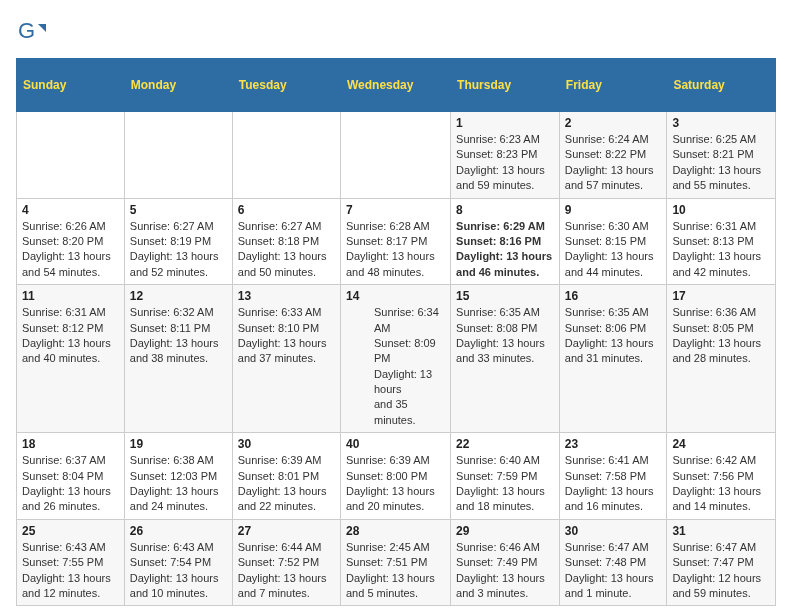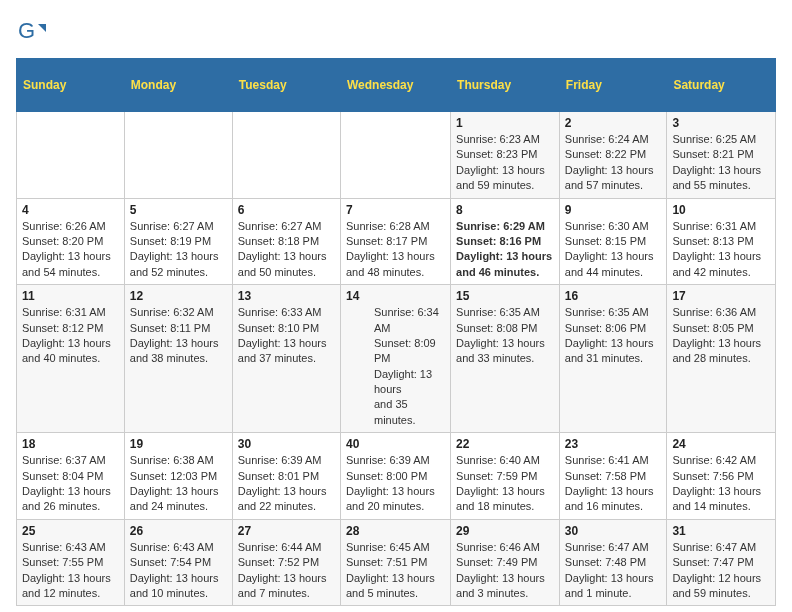--- a/index.html
+++ b/index.html
@@ -316,21 +316,21 @@
         </td>
         <td>
           <div class="day-num">27</div>
           <div class="day-info" style="white-space: pre-line;">Sunrise: 6:44 AM
 Sunset: 7:52 PM
 Daylight: 13 hours
 and 7 minutes.</div>
         </td>
         <td>
           <div class="day-num">28</div>
-          <div class="day-info" style="white-space: pre-line;">Sunrise: 6:45 AM
+          <div class="day-info" style="white-space: pre-line;">Sunrise: 2:45 AM
 Sunset: 7:51 PM
 Daylight: 13 hours
 and 5 minutes.</div>
         </td>
         <td>
           <div class="day-num">29</div>
           <div class="day-info" style="white-space: pre-line;">Sunrise: 6:46 AM
 Sunset: 7:49 PM
 Daylight: 13 hours
 and 3 minutes.</div>

